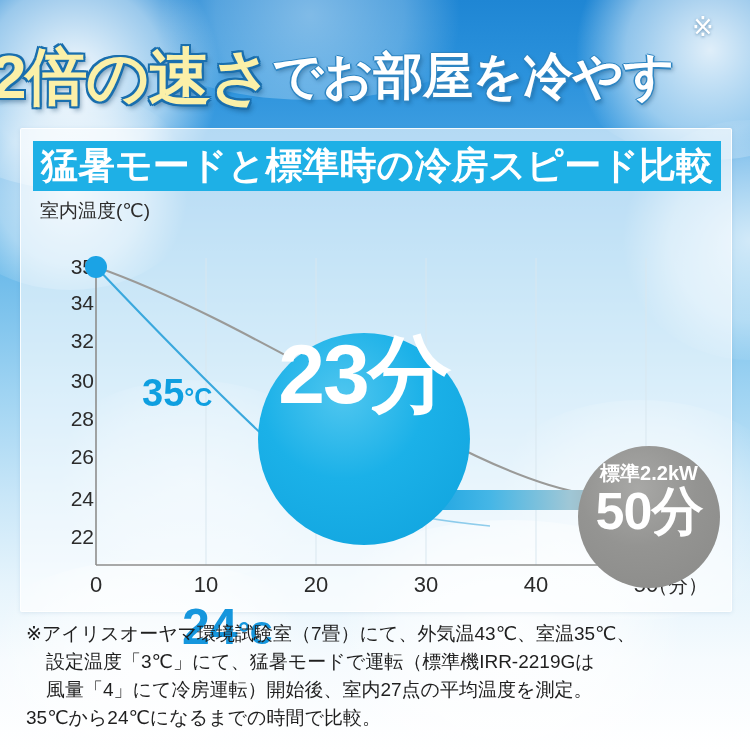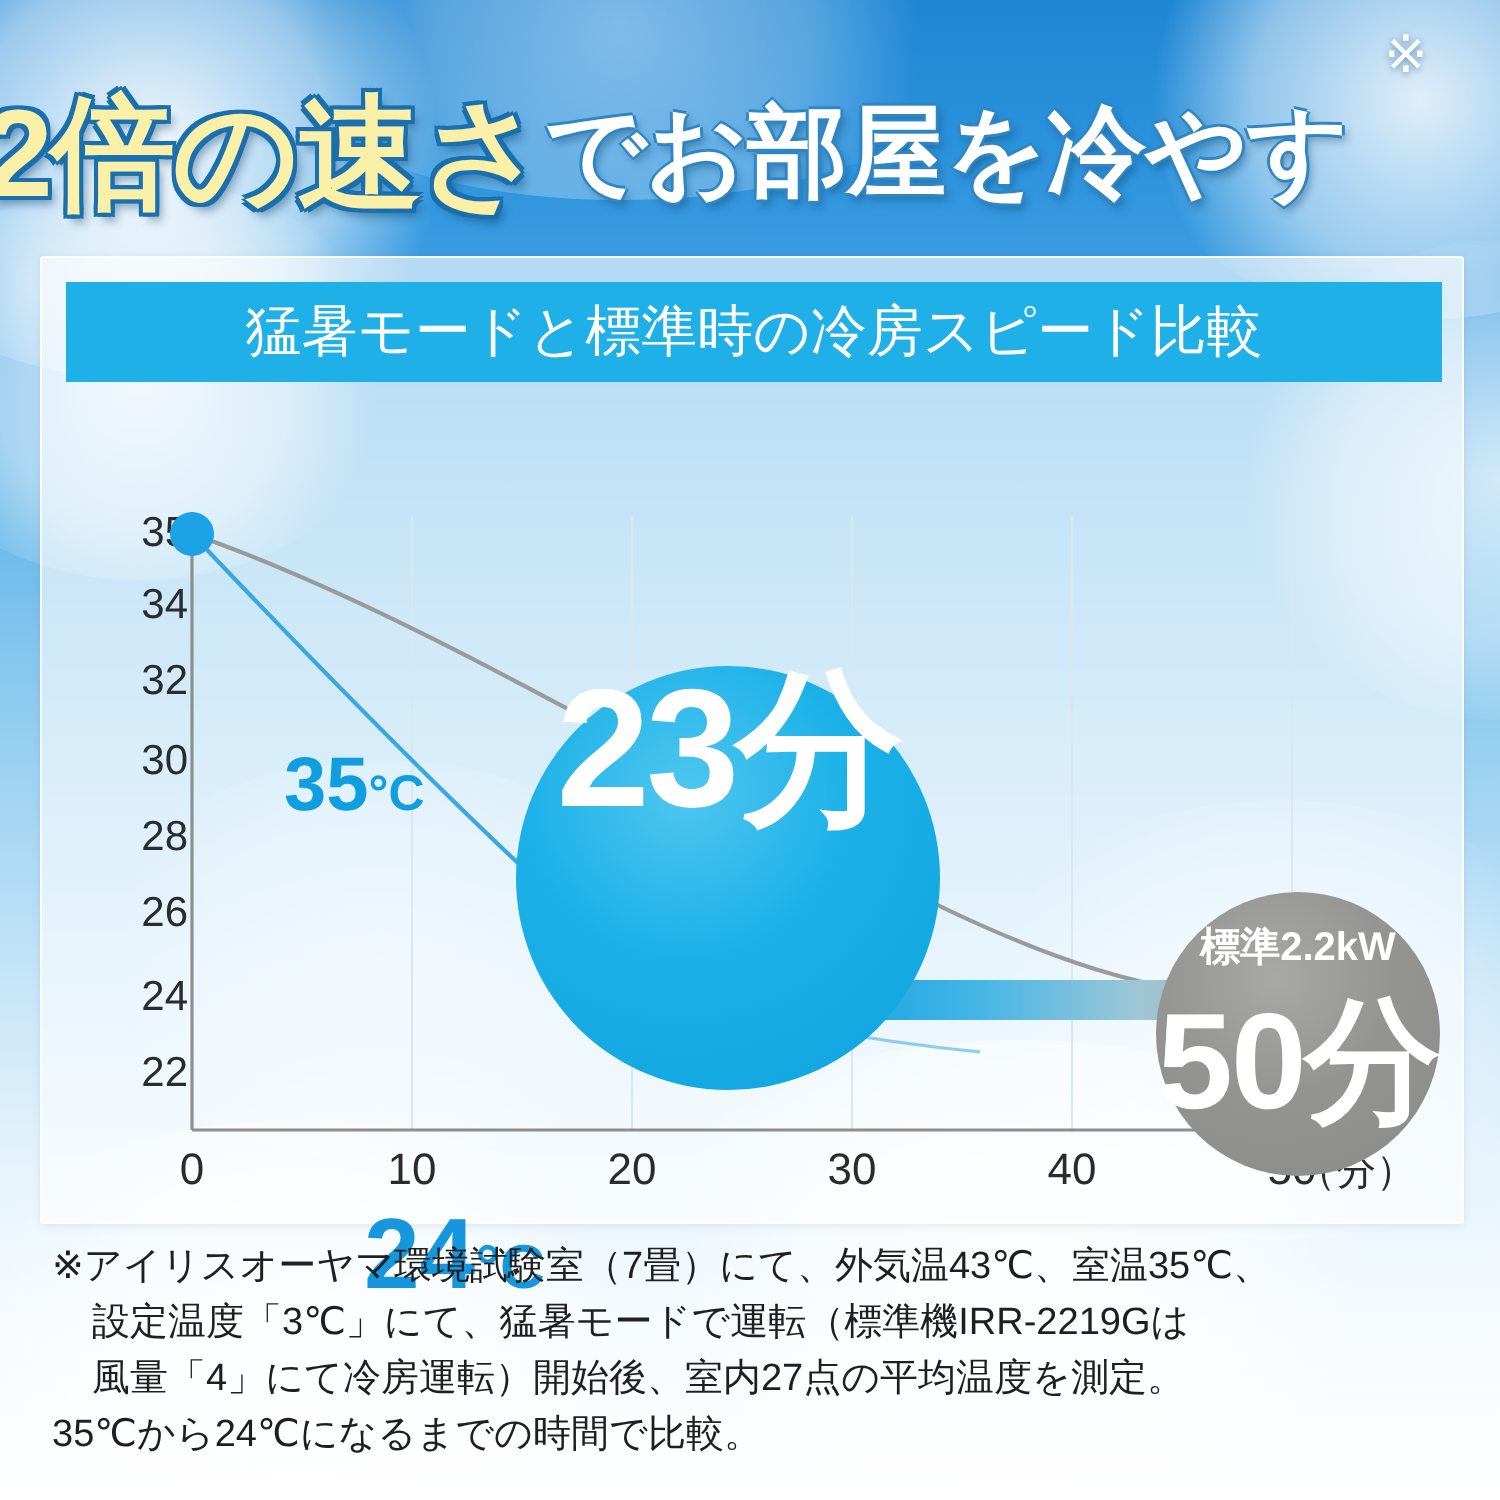--- a/index.html
+++ b/index.html
@@ -65,21 +65,21 @@
     background:rgba(255,255,255,.62);
     border:1px solid rgba(255,255,255,.85);
     border-radius:2px; z-index:2;
     box-shadow:0 1px 4px rgba(40,100,150,.12);
   }
   #subtitle-bar {
     position:absolute; left:12px; top:12px; width:688px; height:50px;
     background:#1eb0e6; display:flex; align-items:center; justify-content:center;
   }
   #subtitle-bar .txt {
-    color:#ffffff; font-size:28px; font-weight:normal; letter-spacing:0px;
+    color:#ffffff; font-size:37px; font-weight:bold; letter-spacing:0px;
     white-space:nowrap;
   }
 
   
   #chart { position:absolute; left:20px; top:128px; width:712px; height:484px; z-index:3; }
   #axis-title {
     position:absolute; left:20px; top:70px;
     font-size:19px; color:#2c2c2c; white-space:nowrap;
   }
   .ytick {
@@ -100,21 +100,21 @@
     background:radial-gradient(circle at 40% 30%, #4fc6ef 0%, #1bb1e8 42%, #0fa2dd 100%);
   }
   #bubble-gray {
     left:558px; top:318px; width:142px; height:142px;
     background:radial-gradient(circle at 42% 30%, #a8a8a6 0%, #949492 45%, #8a8a88 100%);
   }
   .b-label { color:#ffffff; font-weight:bold; white-space:nowrap; }
   #bubble-blue .b-label { font-size:29px; margin-top:33px; letter-spacing:0px;}
   #bubble-blue .b-big  { color:#ffffff; font-weight:bold; font-size:84px; line-height:.95; margin-top:2px; letter-spacing:-2px;}
   #bubble-gray .b-label { font-size:20px; margin-top:14px; }
-  #bubble-gray .b-big  { color:#ffffff; font-weight:bold; font-size:68px; line-height:.95; margin-top:12px; letter-spacing:-1px;}
+  #bubble-gray .b-big  { color:#ffffff; font-weight:bold; font-size:52px; line-height:.95; margin-top:0px; letter-spacing:-1px;}
 
   
   #lbl-35 {
     position:absolute; left:122px; top:244px; z-index:6;
     color:#0f9fe0; font-size:38px; font-weight:bold; white-space:nowrap;
   }
   #lbl-35 .deg { font-size:25px; }
   #lbl-24 {
     position:absolute; left:162px; top:470px; z-index:6;
     color:#1596dd; font-size:50px; font-weight:bold; white-space:nowrap;
@@ -152,20 +152,21 @@
 </div>
 
 <div id="panel">
   <div id="subtitle-bar">
     <span class="txt">猛暑モードと標準時の冷房スピード比較</span>
   </div>
 </div>
 
 <div id="chart">
 
+  <div id="axis-title">室内温度(℃)</div>
 
   <div id="ytick-wrap">
     <div class="ytick" style="top:139px">35</div>
     <div class="ytick" style="top:175px">34</div>
     <div class="ytick" style="top:213px">32</div>
     <div class="ytick" style="top:253px">30</div>
     <div class="ytick" style="top:291px">28</div>
     <div class="ytick" style="top:329px">26</div>
     <div class="ytick" style="top:371px">24</div>
     <div class="ytick" style="top:409px">22</div>

